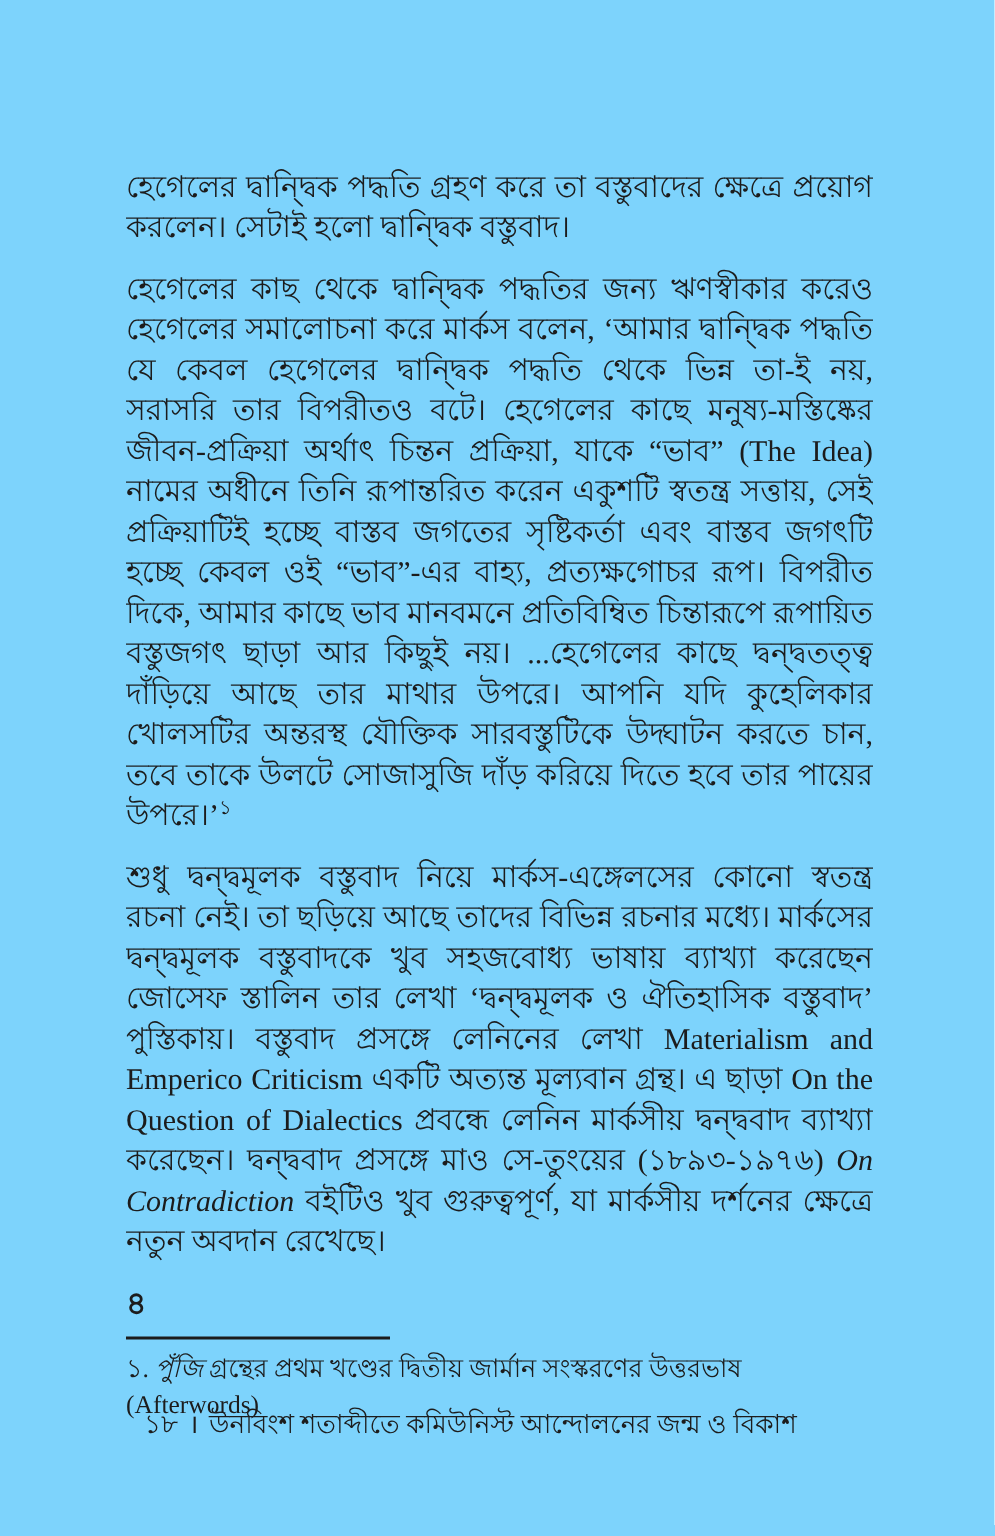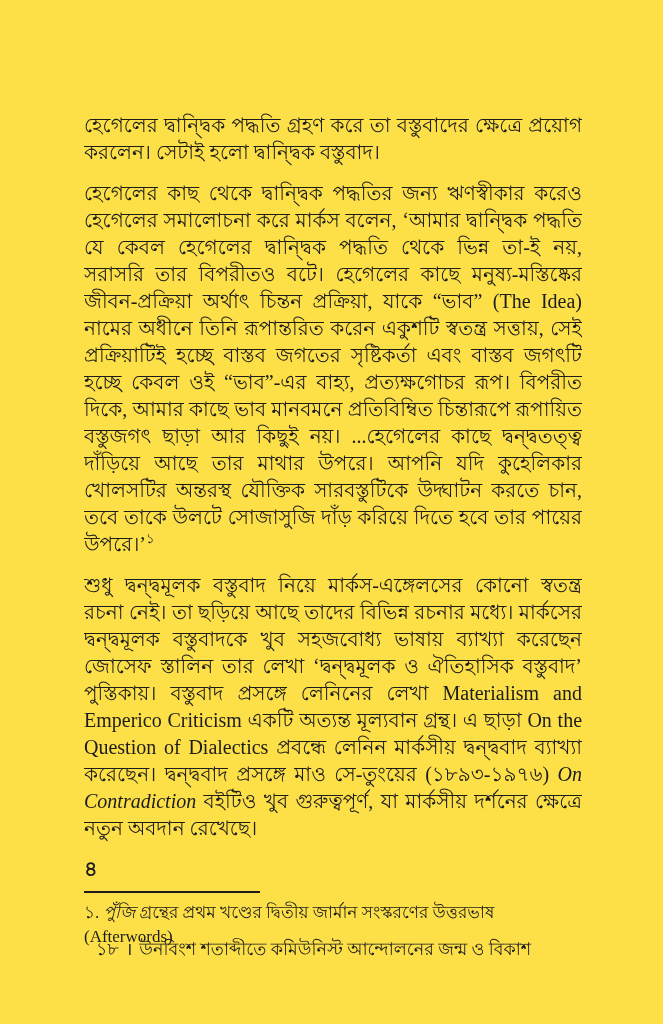--- a/index.html
+++ b/index.html
@@ -1,21 +1,21 @@
 <!DOCTYPE html>
 <html><head>
 <meta charset="utf-8">
 <style>
   * { margin: 0; padding: 0; box-sizing: border-box; }
   html, body { background: #ffffff; }
   .page {
     position: relative;
     width: 663px;
     height: 1024px;
-    background: #fde047;
+    background: #7dd3fc;
     color: #1c1c1c;
     font-family: "Liberation Serif", "DejaVu Serif", serif;
     overflow: hidden;
   }
   .text-block {
     position: absolute;
     left: 84px;
     top: 112px;
     width: 498px;
     height: 776px;

